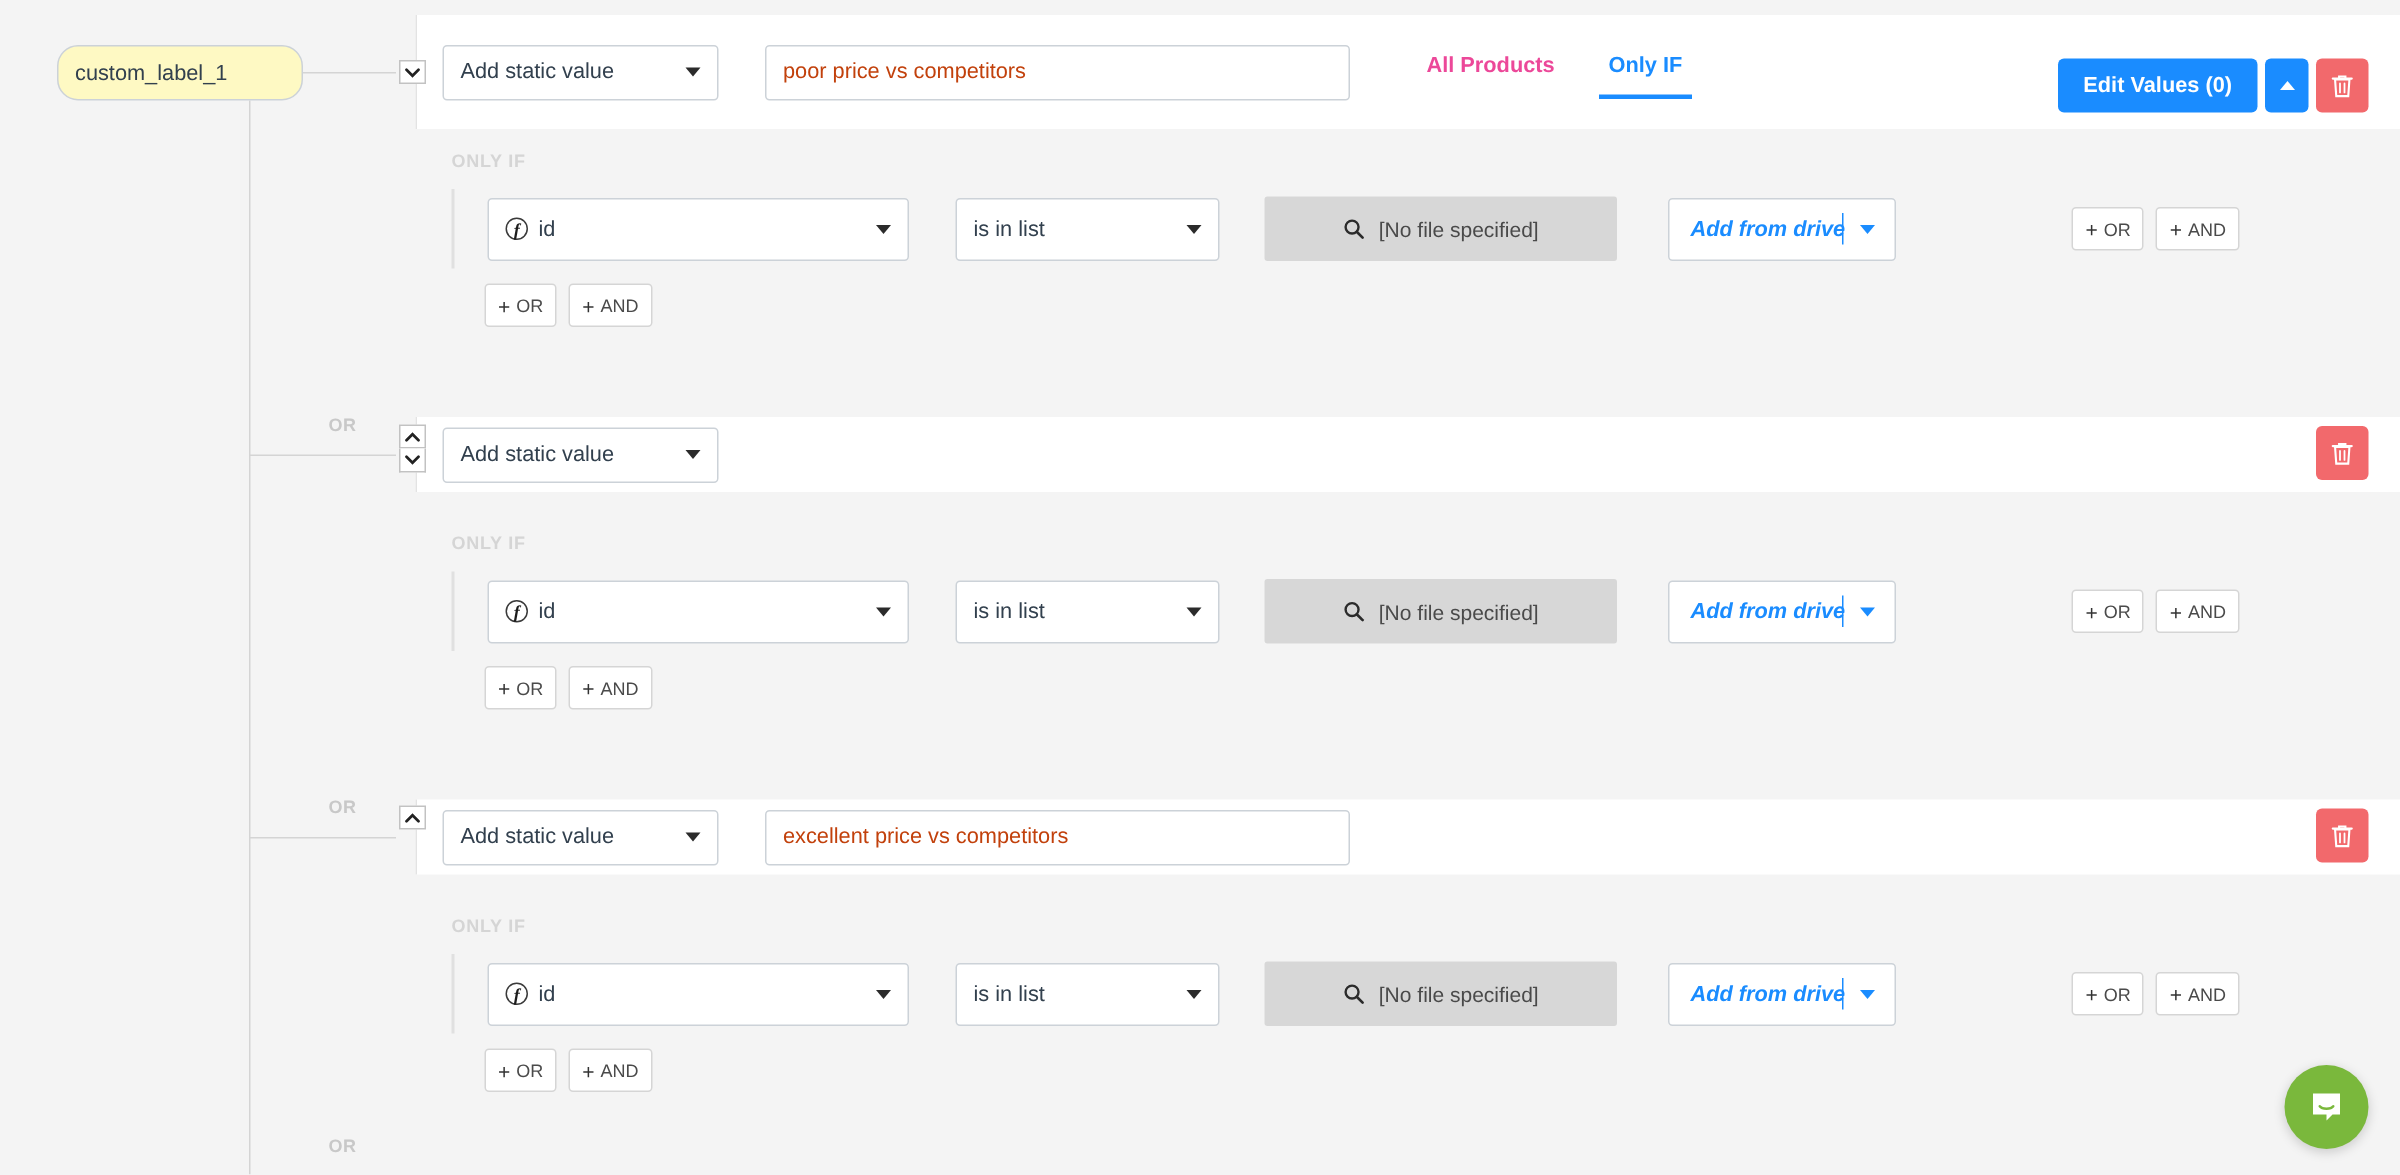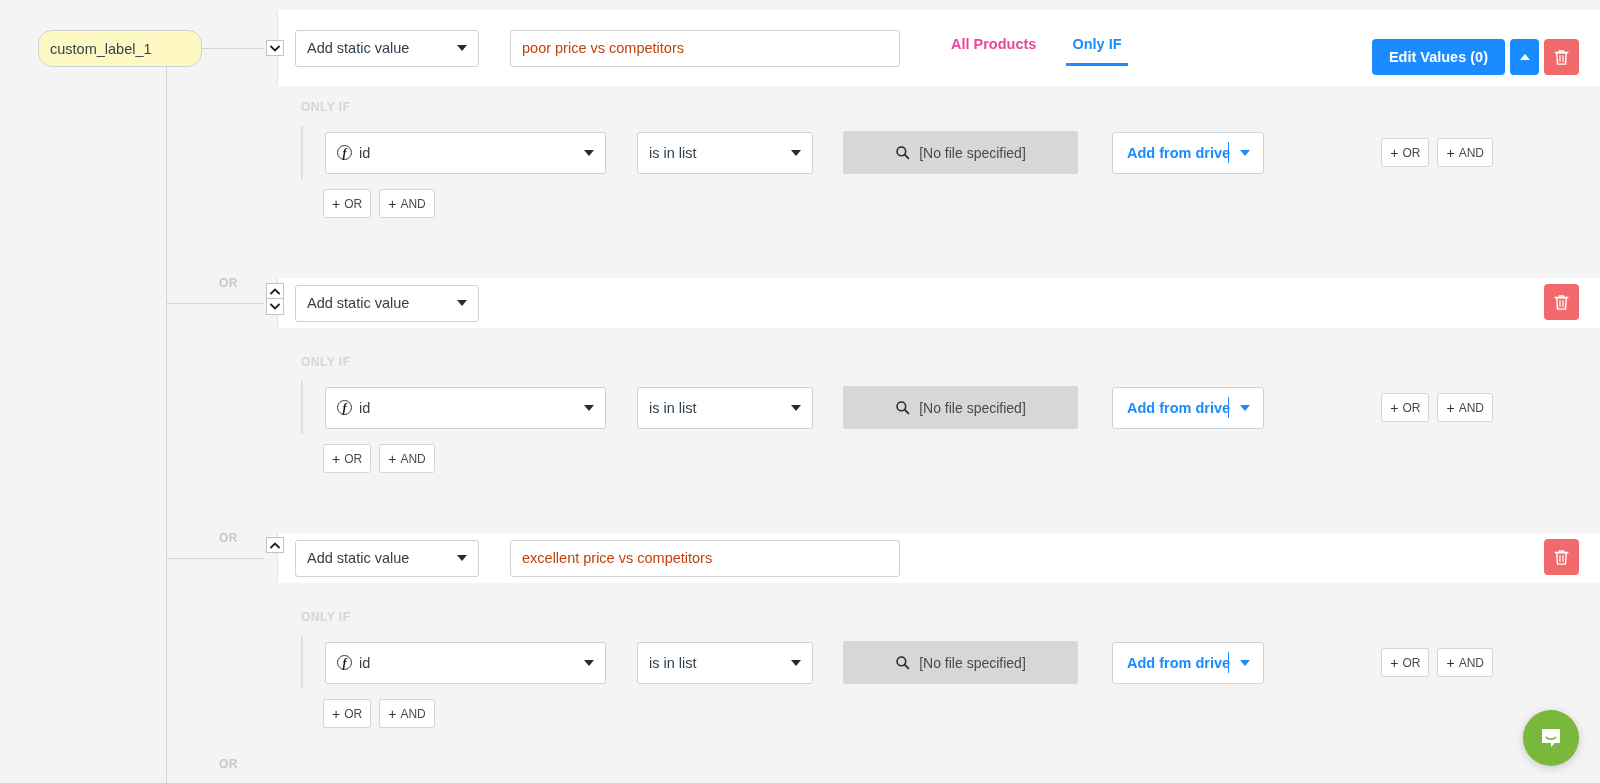--- a/index.html
+++ b/index.html
@@ -241,21 +241,21 @@
     margin-left: 34px;
     width: 152px; height: 42px;
     background: #fff;
     border: 1px solid #ccd2d8;
     border-radius: 3px;
     display: flex; align-items: center;
     color: #1a8cff; font-weight: bold; font-size: 14.5px;
     cursor: pointer;
     position: relative;
   }
-  .drive-btn .dtext { padding-left: 14px; }
+  .drive-btn .dtext { padding-left: 14px; font-style: italic; }
   .drive-btn .divider {
     position: absolute; right: 34px;
     width: 1px; height: 21px; background: #1a8cff;
   }
   .drive-btn .dcaret {
     position: absolute; right: 13px;
     width: 0; height: 0;
     border-left: 5px solid transparent;
     border-right: 5px solid transparent;
     border-top: 6px solid #1a8cff;

